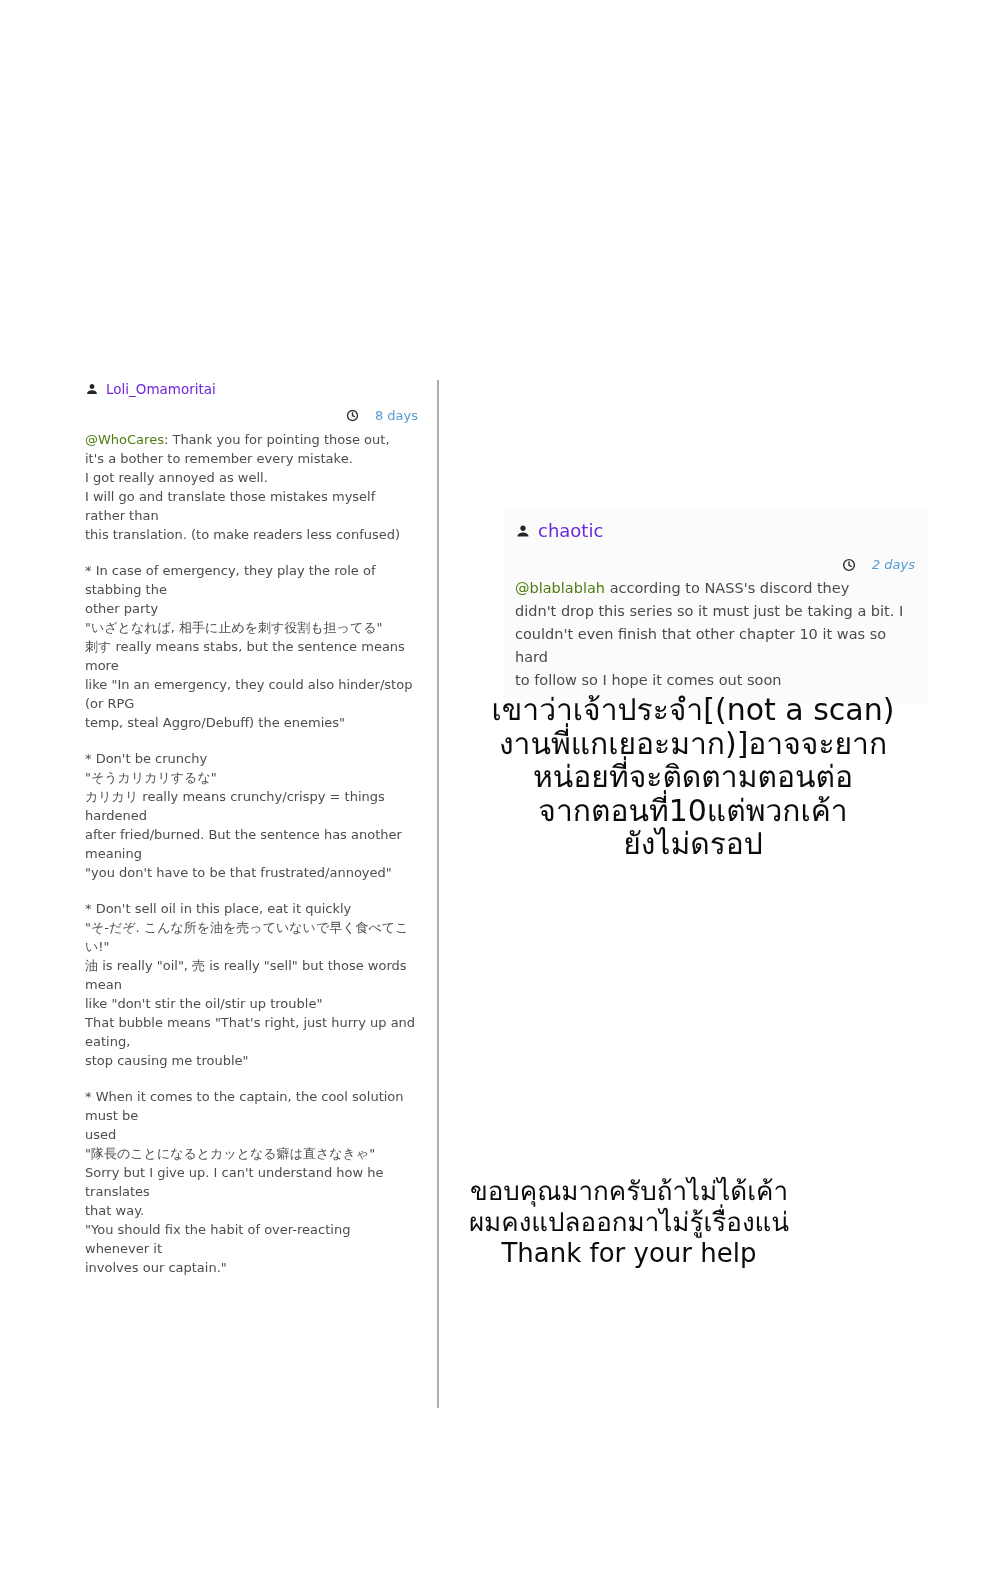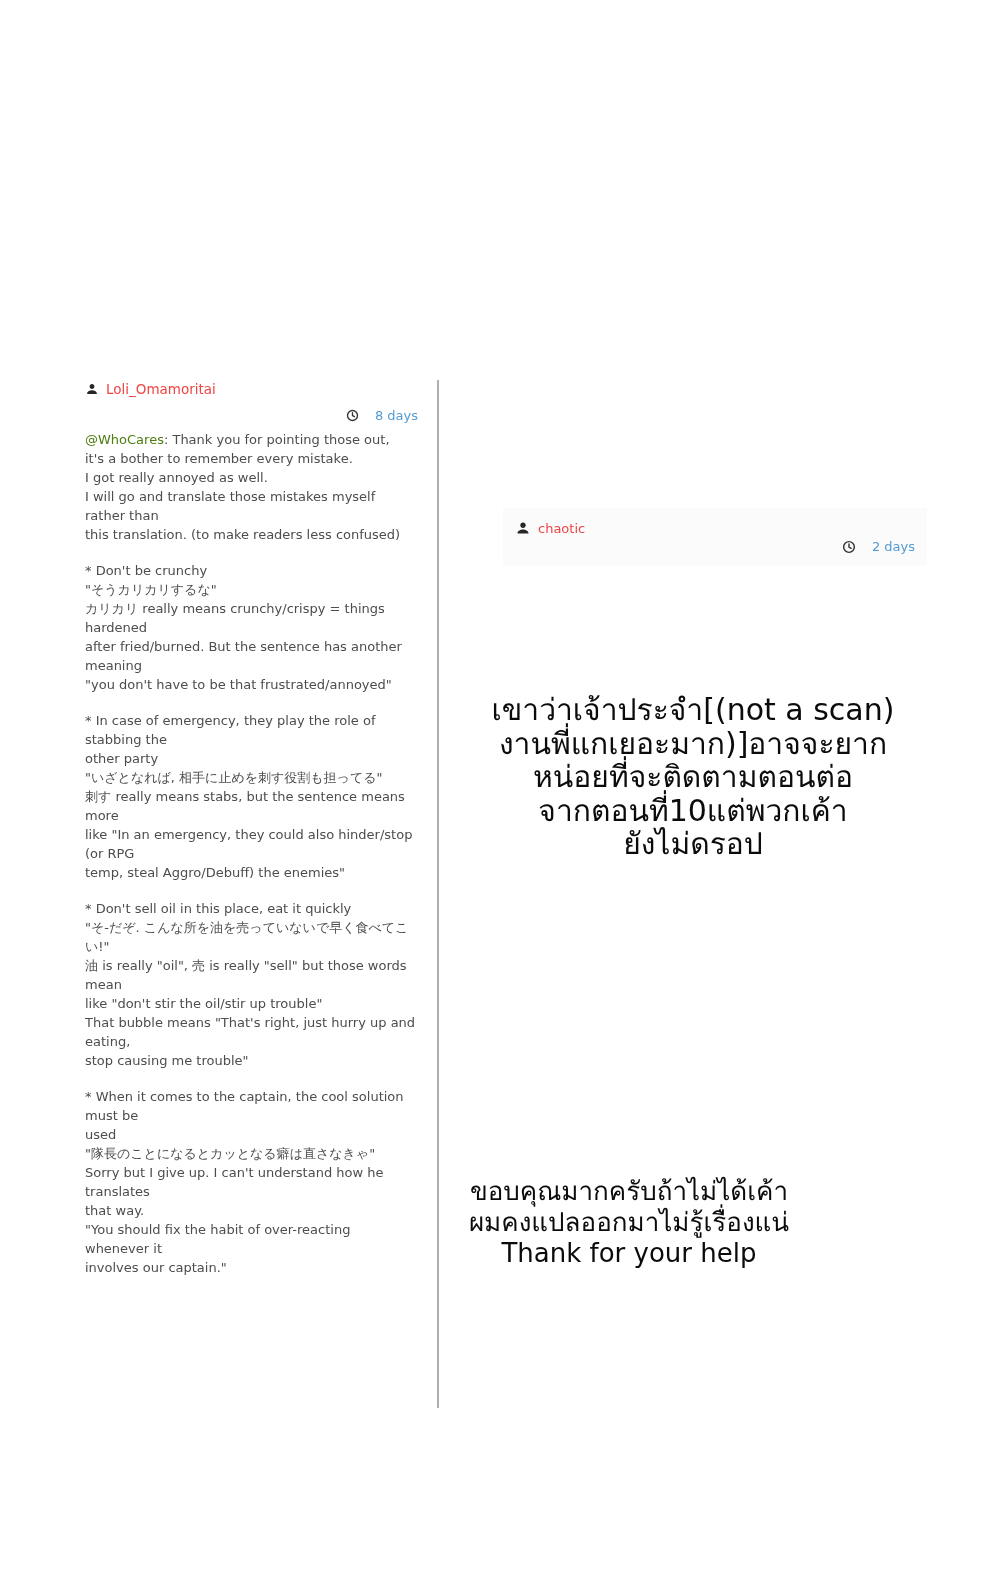--- a/index.html
+++ b/index.html
@@ -5,21 +5,21 @@
   * { margin:0; padding:0; box-sizing:border-box; }
   html,body { background:#ffffff; }
   body {
     width:1000px; height:1571px; position:relative; overflow:hidden;
     font-family:"DejaVu Sans", sans-serif;
   }
 
   
   .left-comment { position:absolute; left:85px; top:381px; width:333px; }
   .comment-header { display:flex; align-items:center; gap:7px; }
-  .username { color:#ef4444; font-size:13.5px; cursor:pointer; text-decoration:none; }
+  .username { color:#6d28d9; font-size:13.5px; cursor:pointer; text-decoration:none; }
   .icon { display:inline-flex; align-items:center; }
   .timestamp-row {
     display:flex; justify-content:flex-end; align-items:center; gap:16px;
     margin-top:11px; color:#549bd4; font-size:13px;
   }
   .body { margin-top:7px; }
   .para {
     white-space:pre-line; color:#4d4d4d; font-size:13px; line-height:19px;
   }
   .para + .para { margin-top:17px; }
@@ -29,24 +29,24 @@
   .divider {
     position:absolute; left:437px; top:380px; width:2px; height:1028px;
     background:#aeaeae;
   }
 
   
   .right-comment {
     position:absolute; left:503px; top:508px; width:424px; padding:12px;
     background:#fbfbfc;
   }
-  .right-comment .timestamp-row { margin-top:3px; }
+  .right-comment .timestamp-row { margin-top:16px;font-style:italic; }
   .right-comment .body { margin-top:5px; }
   .right-comment .para { font-size:14.5px; line-height:23px; color:#4b4b4b; }
-  .right-comment .username { font-size:13px; }
+  .right-comment .username { font-size:18px; }
 
   
   .overlay-note {
     position:absolute; white-space:pre-line; text-align:center;
     color:#0b0b0b; font-weight:500;
   }
   .note-1 { left:486px; top:693px; width:414px; font-size:30px; line-height:33.5px; }
   .note-2 { left:438px; top:1176px; width:340px; font-size:26px; line-height:31px;margin-left:21px; }
 </style>
 </head>
@@ -69,31 +69,31 @@
         </svg>
       </span>
     <span>8 days</span>
   </div>
   <div class="body">
     <p class="para"><span class="mention">@WhoCares</span><span>: Thank you for pointing those out,
 it's a bother to remember every mistake.
 I got really annoyed as well.
 I will go and translate those mistakes myself rather than
 this translation. (to make readers less confused)</span></p>
-    <p class="para">* Don't be crunchy
-"そうカリカリするな"
-カリカリ really means crunchy/crispy = things hardened
-after fried/burned. But the sentence has another meaning
-"you don't have to be that frustrated/annoyed"</p>
     <p class="para">* In case of emergency, they play the role of stabbing the
 other party
 "いざとなれば, 相手に止めを刺す役割も担ってる"
 刺す really means stabs, but the sentence means more
 like "In an emergency, they could also hinder/stop (or RPG
 temp, steal Aggro/Debuff) the enemies"</p>
+    <p class="para">* Don't be crunchy
+"そうカリカリするな"
+カリカリ really means crunchy/crispy = things hardened
+after fried/burned. But the sentence has another meaning
+"you don't have to be that frustrated/annoyed"</p>
     <p class="para">* Don't sell oil in this place, eat it quickly
 "そ-だぞ. こんな所を油を売っていないで早く食べてこい!"
 油 is really "oil", 売 is really "sell" but those words mean
 like "don't stir the oil/stir up trouble"
 That bubble means "That's right, just hurry up and eating,
 stop causing me trouble"</p>
     <p class="para">* When it comes to the captain, the cool solution must be
 used
 "隊長のことになるとカッとなる癖は直さなきゃ"
 Sorry but I give up. I can't understand how he translates
@@ -116,20 +116,26 @@
   </div>
   <div class="timestamp-row">
     <span class="icon">
         <svg width="14" height="14" viewBox="0 0 24 24">
           <circle cx="12" cy="12" r="9.2" fill="none" stroke="#333" stroke-width="2.5"></circle>
           <path d="M12 6.8V12l3.6 2.2" fill="none" stroke="#333" stroke-width="2.5" stroke-linecap="round"></path>
         </svg>
       </span>
     <span>2 days</span>
   </div>
+  <div class="body">
+    <p class="para"><span class="mention">@blablablah</span><span> according to NASS's discord they
+didn't drop this series so it must just be taking a bit. I
+couldn't even finish that other chapter 10 it was so hard
+to follow so I hope it comes out soon</span></p>
+  </div>
 </div>
 
 <div class="overlay-note note-1">เขาว่าเจ้าประจำ[(not a scan)
 งานพี่แกเยอะมาก)]อาจจะยาก
 หน่อยที่จะติดตามตอนต่อ
 จากตอนที่10แต่พวกเค้า
 ยังไม่ดรอป</div>
 <div class="overlay-note note-2">ขอบคุณมากครับถ้าไม่ได้เค้า
 ผมคงแปลออกมาไม่รู้เรื่องแน่
 Thank for your help</div>

